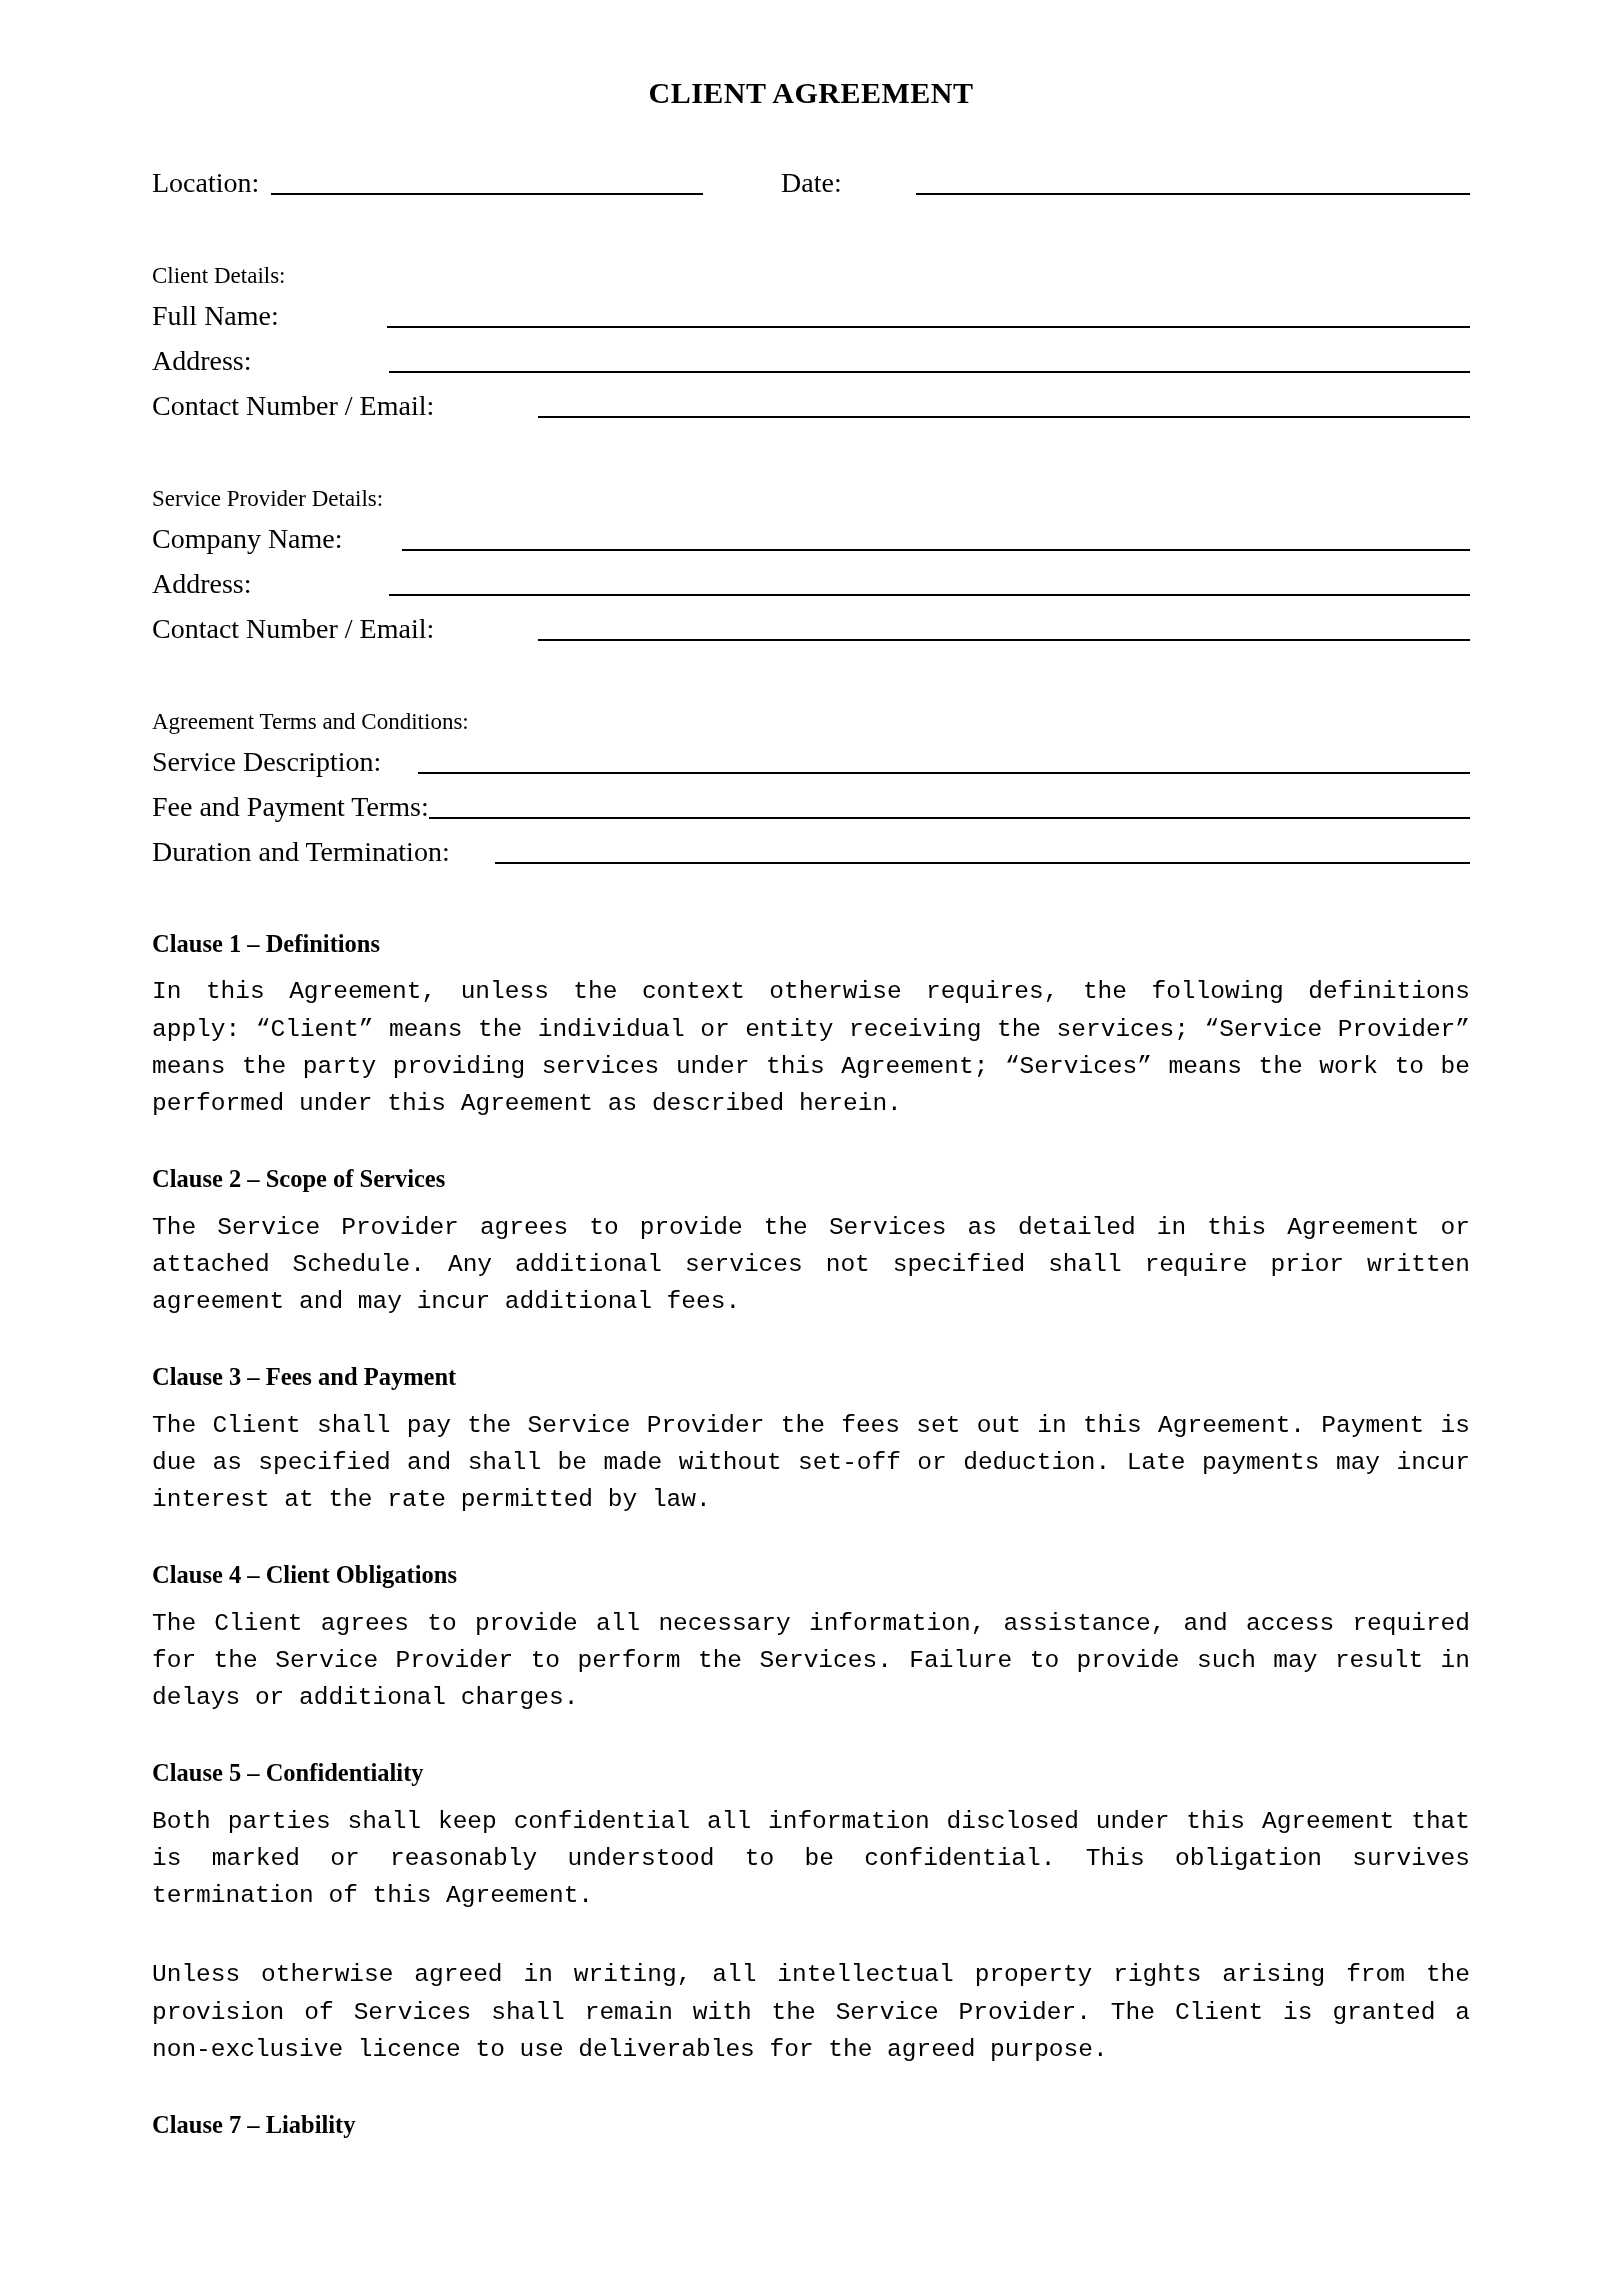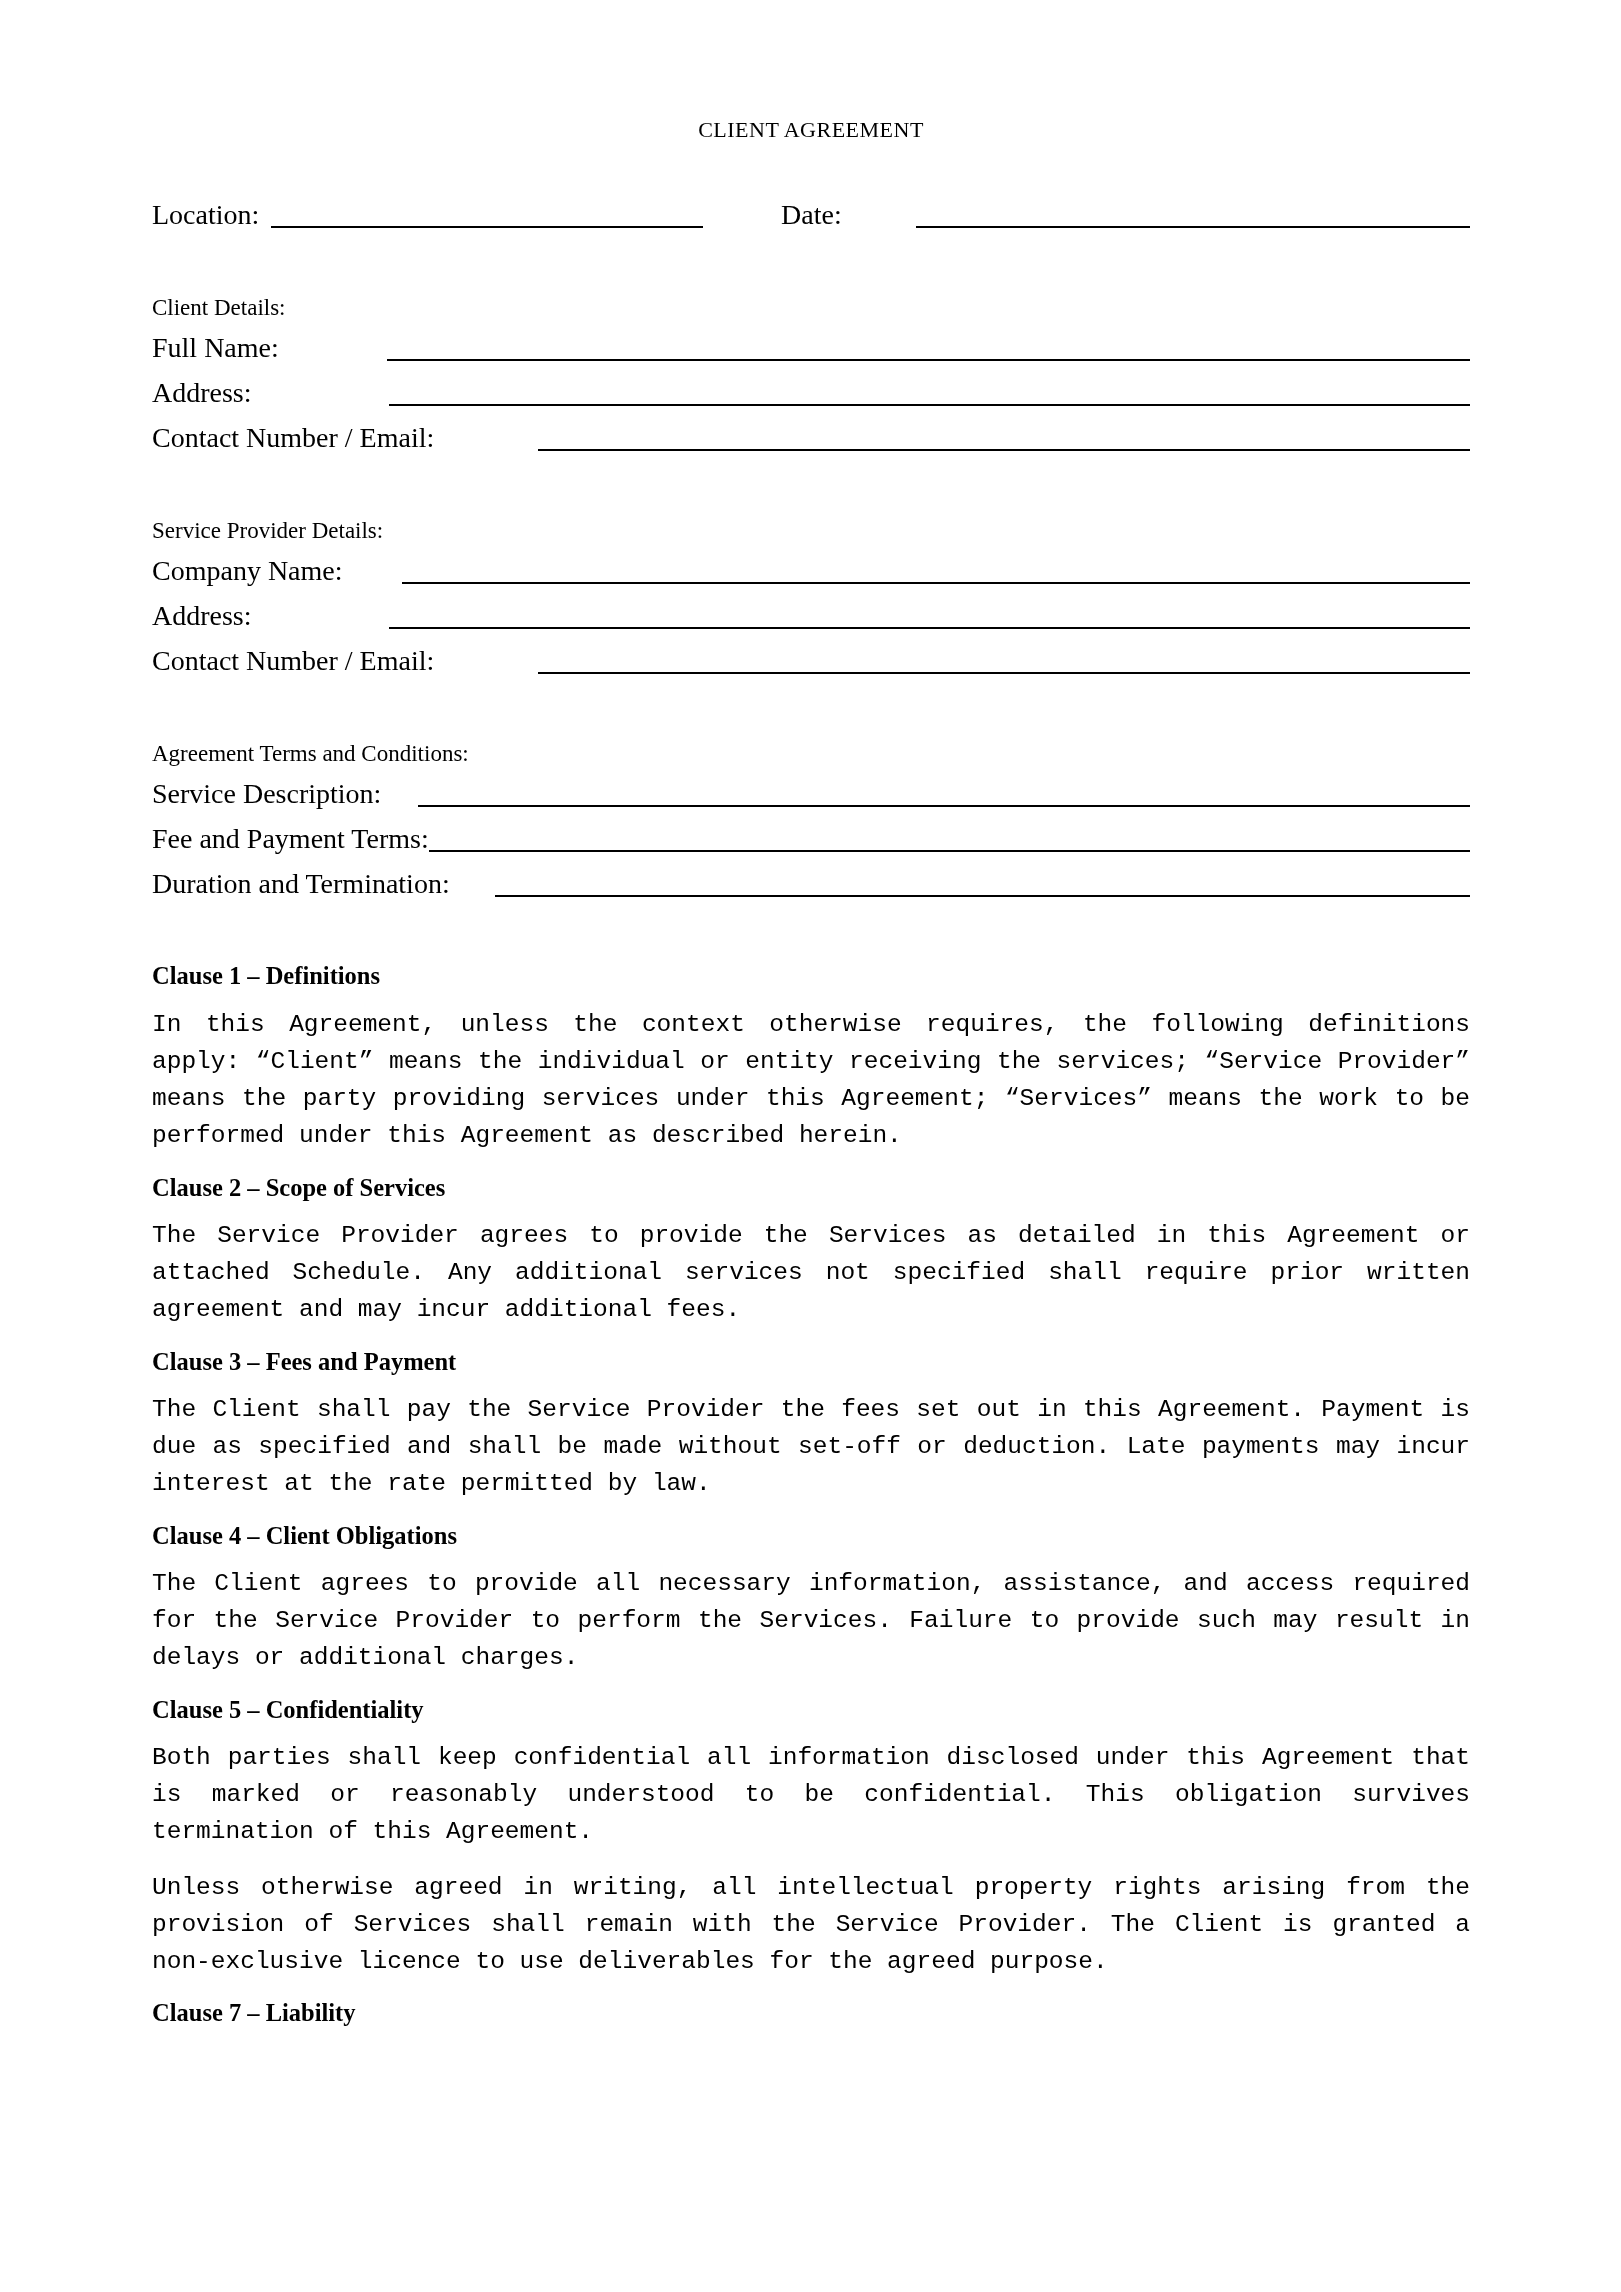--- a/index.html
+++ b/index.html
@@ -22,25 +22,25 @@
   .content {
     position: absolute;
     left: 152px;
     top: 0;
     width: 1318px;
   }
 
   
   .doc-title {
     text-align: center;
-    font-size: 22px;
+    font-size: 30px;
     letter-spacing: 0.5px;
-    margin-top: 117px;
+    margin-top: 75px;
     margin-bottom: 0;
-    font-weight: normal;
+    font-weight: bold;
     line-height: 1.2;
   }
 
   
   .form-row {
     display: flex;
     align-items: flex-end;
     font-size: 28px;
     line-height: 1.0;
     height: 45px;
@@ -74,21 +74,21 @@
     font-size: 23px;
     line-height: 1.0;
     height: 45px;
     display: flex;
     align-items: flex-end;
   }
   .spacer-md { height: 43px; }
 
   
   .clause-block {
-    margin-top: 18px;
+    margin-top: 42px;
   }
   .clause-heading {
     font-size: 24.5px;
     line-height: 1.25;
     margin: 0 0 13.7px 0;
     font-weight: bold;
   }
   .clause-body {
     font-size: 24.5px;
     line-height: 1.52;

